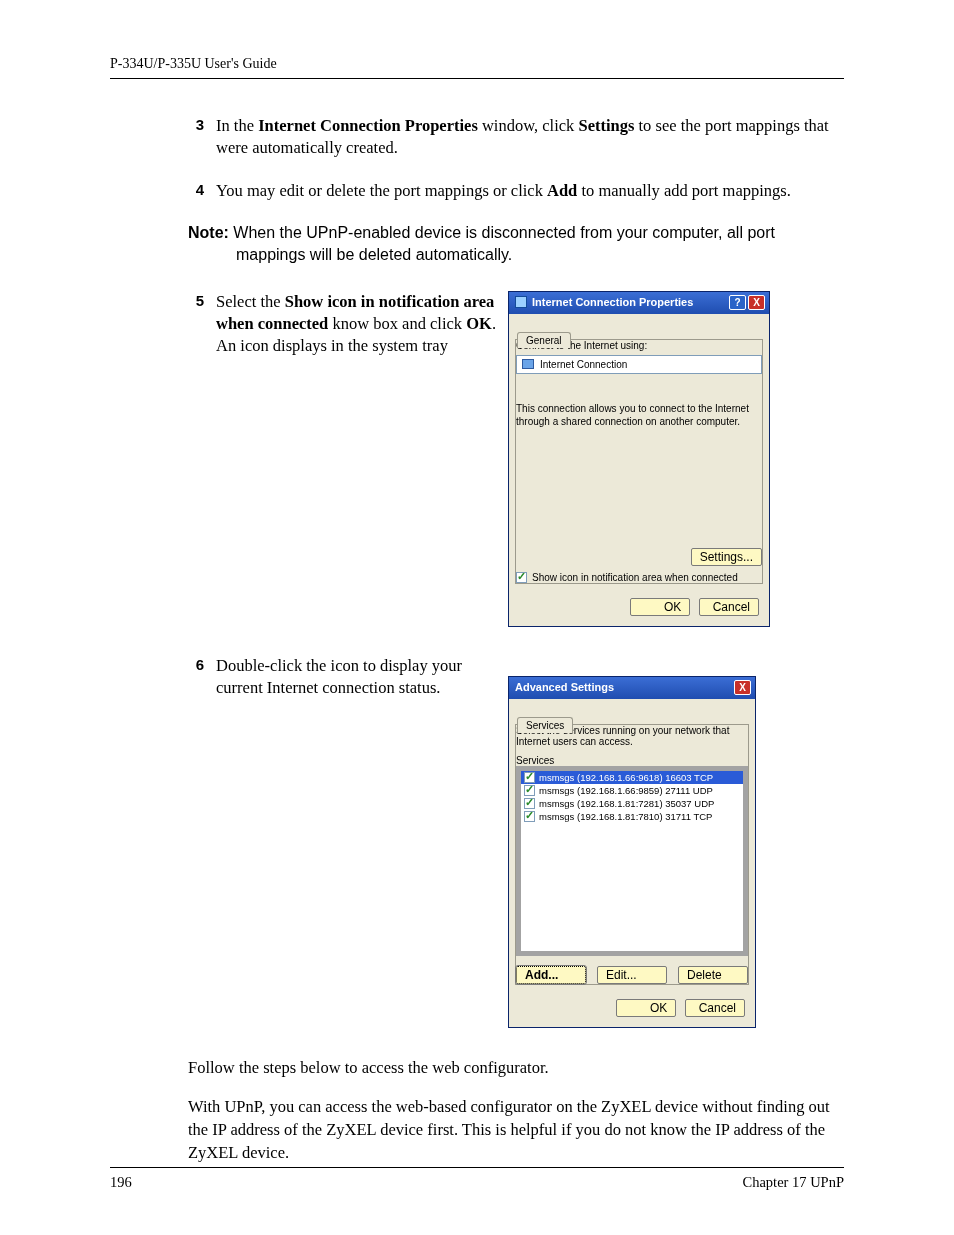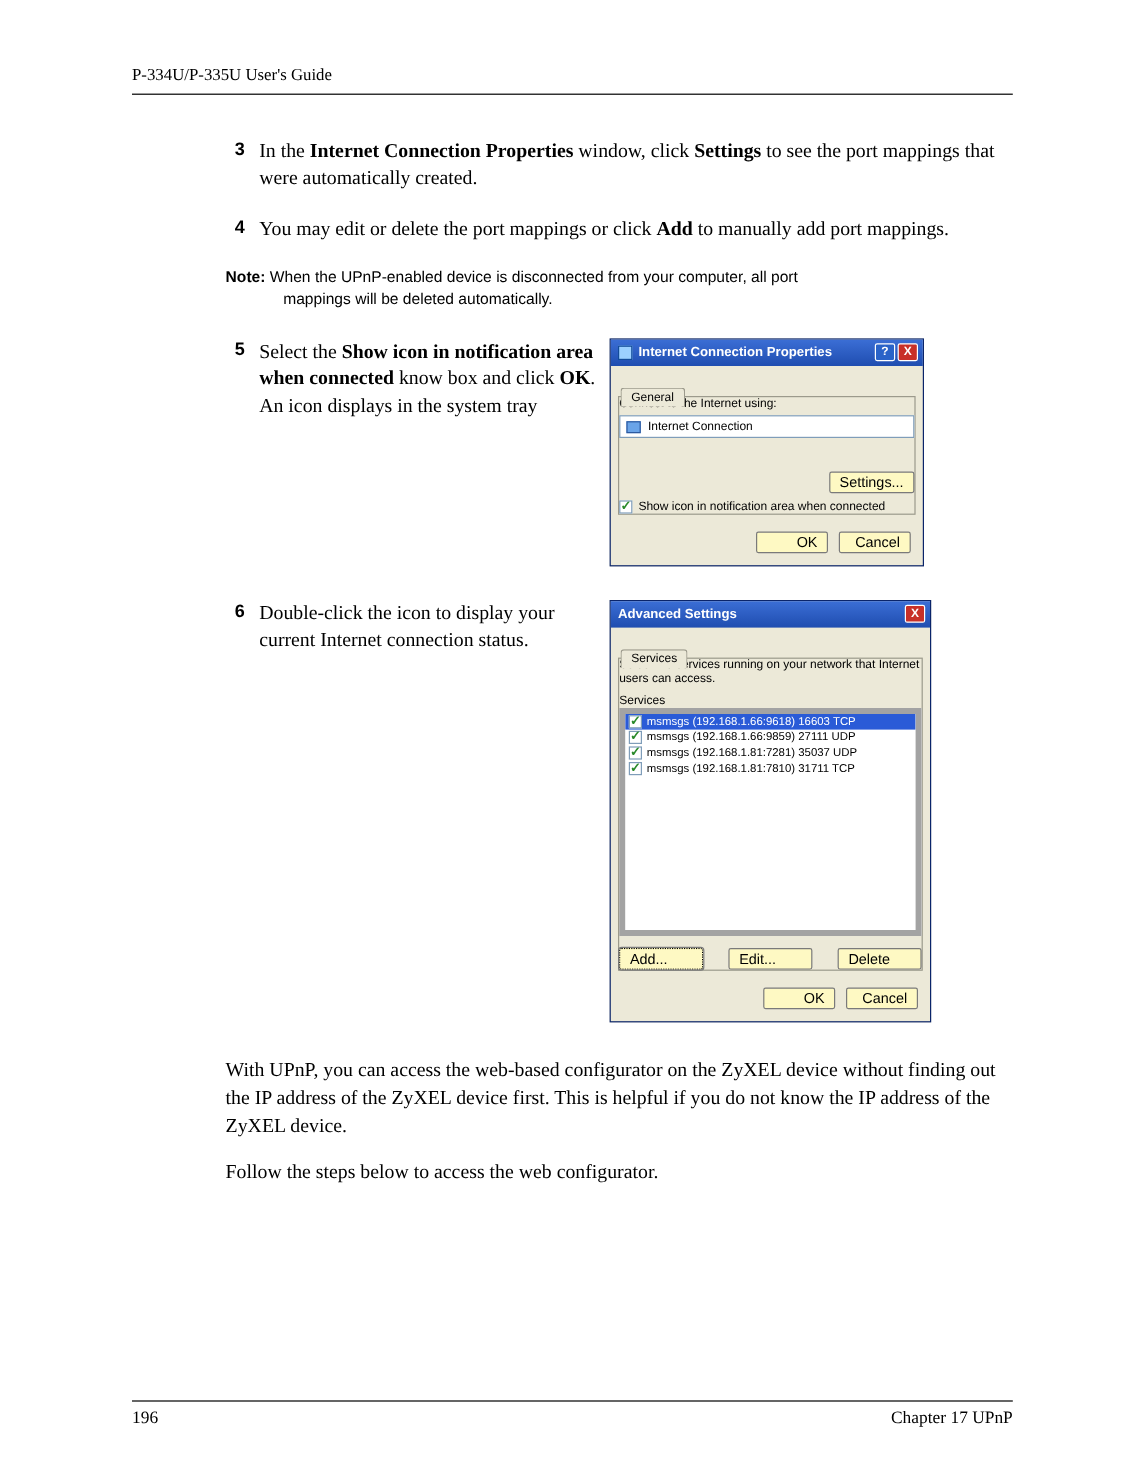--- a/index.html
+++ b/index.html
@@ -35,21 +35,21 @@
     text-align: right;
     font-weight: bold;
     font-family: Arial, Helvetica, sans-serif;
     font-size: 15px;
     flex-shrink: 0;
     padding-right: 12px;
   }
   .ol-body { flex: 1; }
   .note {
     font-family: Arial, Helvetica, sans-serif;
-    font-size: 13px;
+    font-size: 16px;
     line-height: 1.4;
     margin: 18px 0 24px 0;
     padding-left: 0;
   }
   .note-indent { padding-left: 48px; display: block; }
   .row-with-fig {
     display: flex;
     align-items: flex-start;
     margin-bottom: 28px;
   }
@@ -143,38 +143,38 @@
     content: "✓"; position: absolute; top: -3px; left: 0;
     font-size: 11px; color: #2a8a2a; font-weight: bold;
   }
   .dlg-footer {
     padding: 8px 10px 10px;
     text-align: right;
   }
   .dlg-footer .btn { margin-left: 6px; min-width: 60px; }
 
   
-  .dlg2 { width: 268px; }
+  .dlg2 { width: 248px; margin-top: 21px; }
   .svc-list {
     border: 5px solid #a3a3a3;
     background: #fff;
     height: 190px;
     font-size: 9.5px;
     overflow: hidden;
   }
   .svc-row {
     display: flex; align-items: center;
     padding: 1px 3px;
   }
   .svc-row.sel { background: #2a5bd7; color: #fff; }
   .svc-row .chk { margin-right: 4px; }
   .svc-row.sel .chk.checked::after { color: #2a8a2a; }
   .svc-btns { display: flex; justify-content: space-between; margin-top: 10px; }
   .svc-btns .btn { flex: 0 0 70px; }
-  .svc-btns .btn.focused { border: 1px dotted #000; outline: 1px solid #7a7a7a; }
+  .svc-btns .btn.focused { border: 1px dotted #000; outline: 1px solid #7a7a7a; font-weight: bold; }
 
   .section-heading {
     font-family: Arial, Helvetica, sans-serif;
     font-weight: bold;
     font-size: 19px;
     margin: 30px 0 18px -78px;
   }
   .para {
     font-size: 16.5px;
     line-height: 1.4;
@@ -238,20 +238,21 @@
           <div class="body">
             <div class="tabs">
               <div class="tab">General</div>
             </div>
             <div class="tabpane">
               <div>Connect to the Internet using:</div>
               <div class="conn-box">
                 <span class="ic"></span>
                 <span>Internet Connection</span>
               </div>
+              <div class="desc">This connection allows you to connect to the Internet through a shared connection on another computer.</div>
               <div class="right">
                 <span class="btn">Settings...</span>
               </div>
               <div class="chk-row">
                 <span class="chk checked"></span>
                 <span>Show icon in notification area when connected</span>
               </div>
             </div>
           </div>
           <div class="dlg-footer">
@@ -307,22 +308,22 @@
             </div>
           </div>
           <div class="dlg-footer">
             <span class="btn">OK</span>
             <span class="btn">Cancel</span>
           </div>
         </div>
       </div>
     </div>
 
+    <div class="para">Follow the steps below to access the web configurator.</div>
     <div class="para">With UPnP, you can access the web-based configurator on the ZyXEL device without finding out the IP address of the ZyXEL device first. This is helpful if you do not know the IP address of the ZyXEL device.</div>
-    <div class="para">Follow the steps below to access the web configurator.</div>
 
   </div>
 </div>
 
 <div class="footer">
   <span>196</span>
   <span>Chapter 17 UPnP</span>
 </div>
 
 </body></html>

